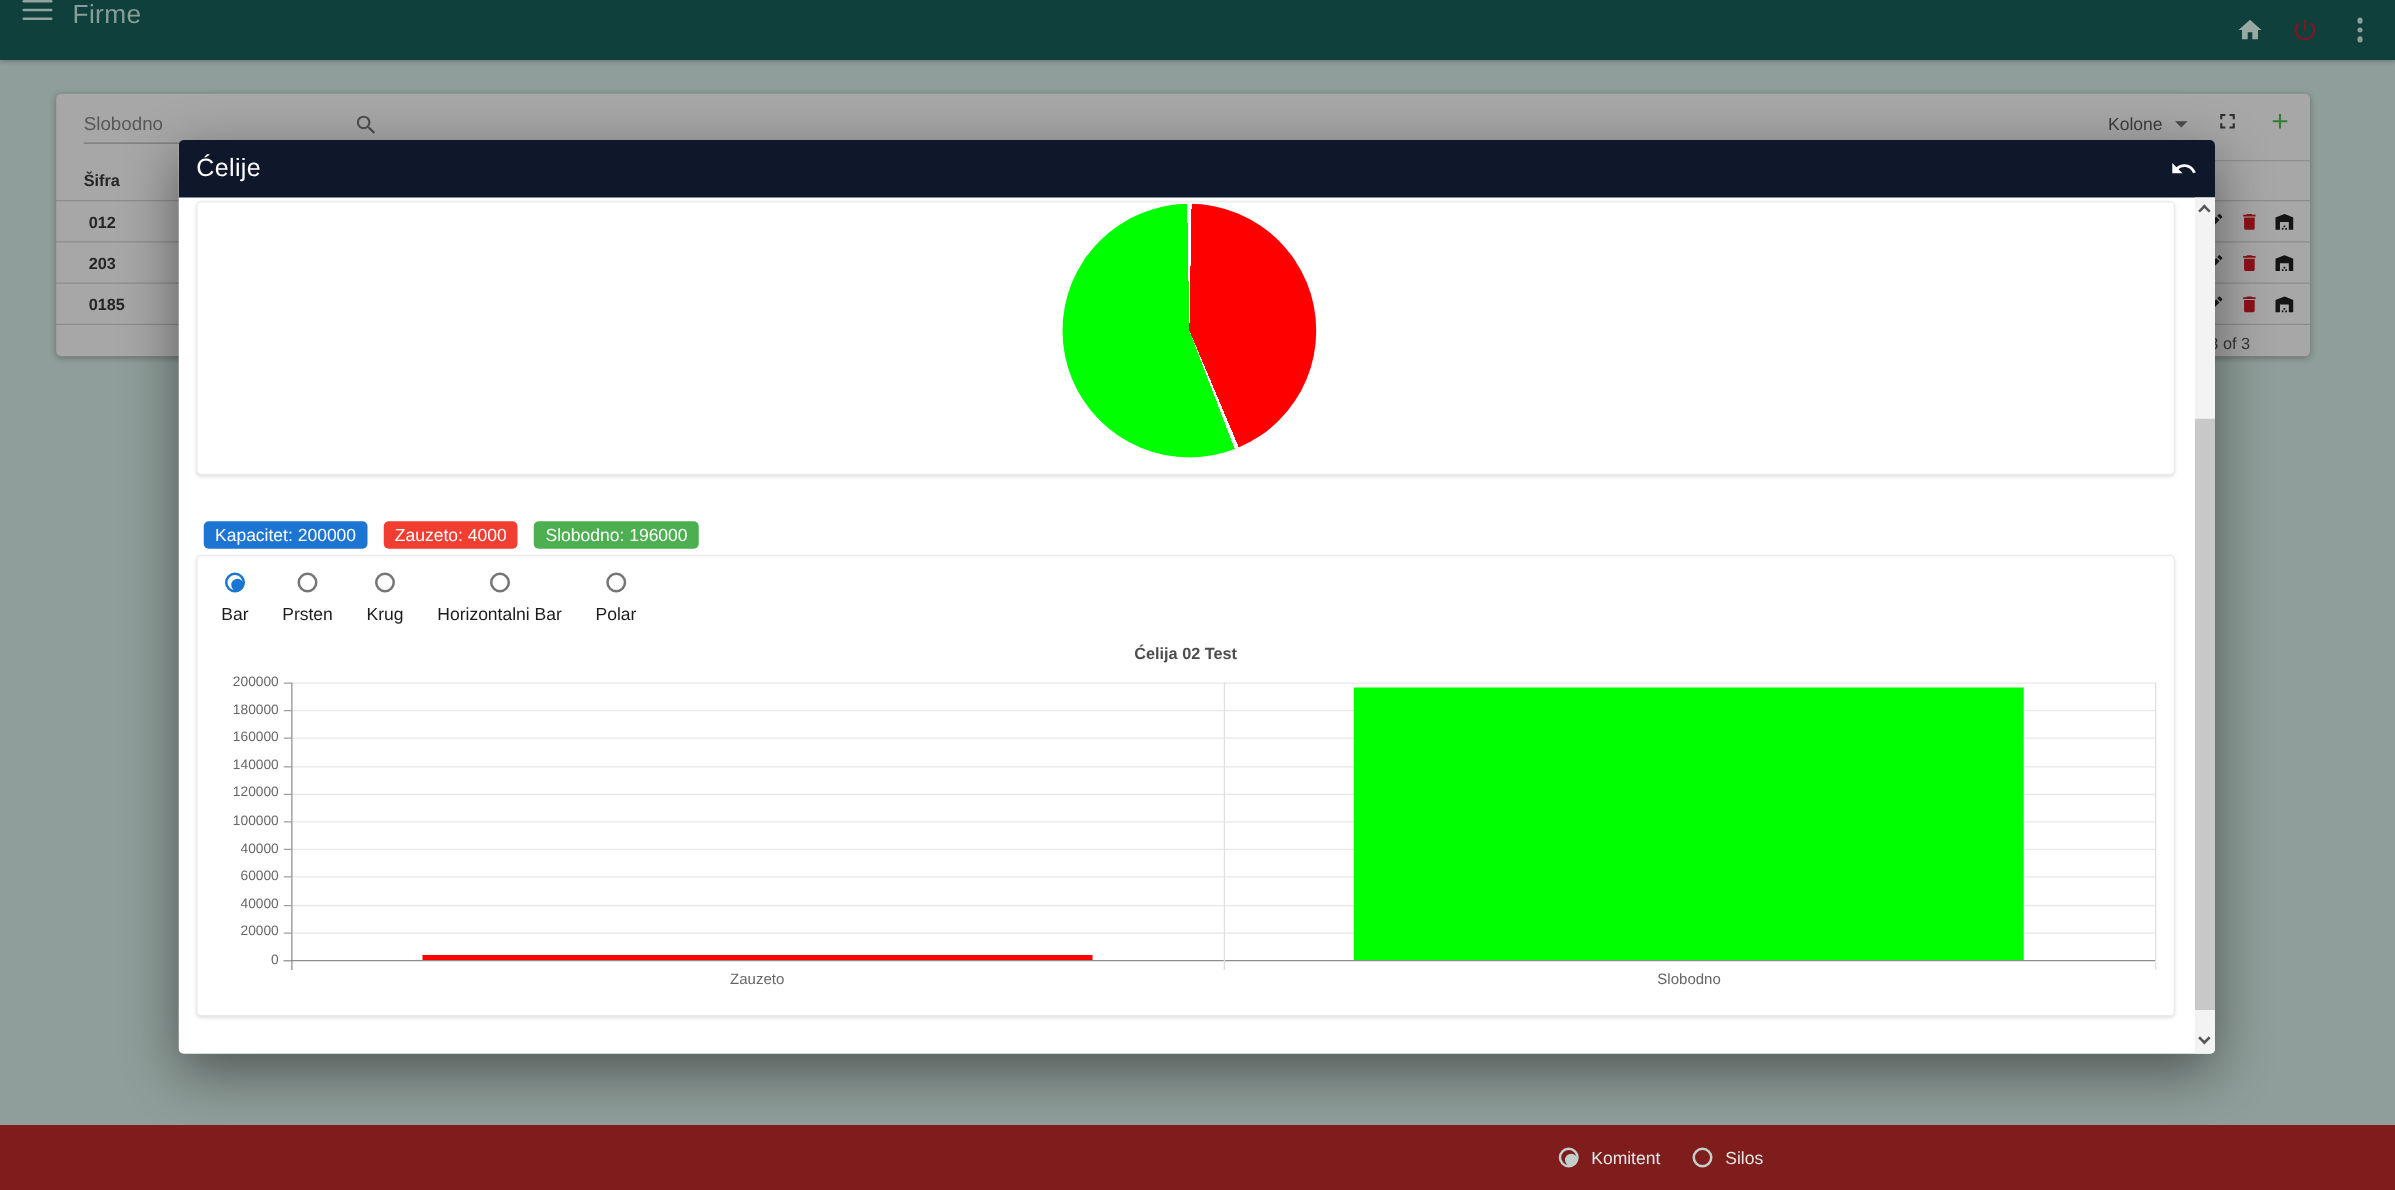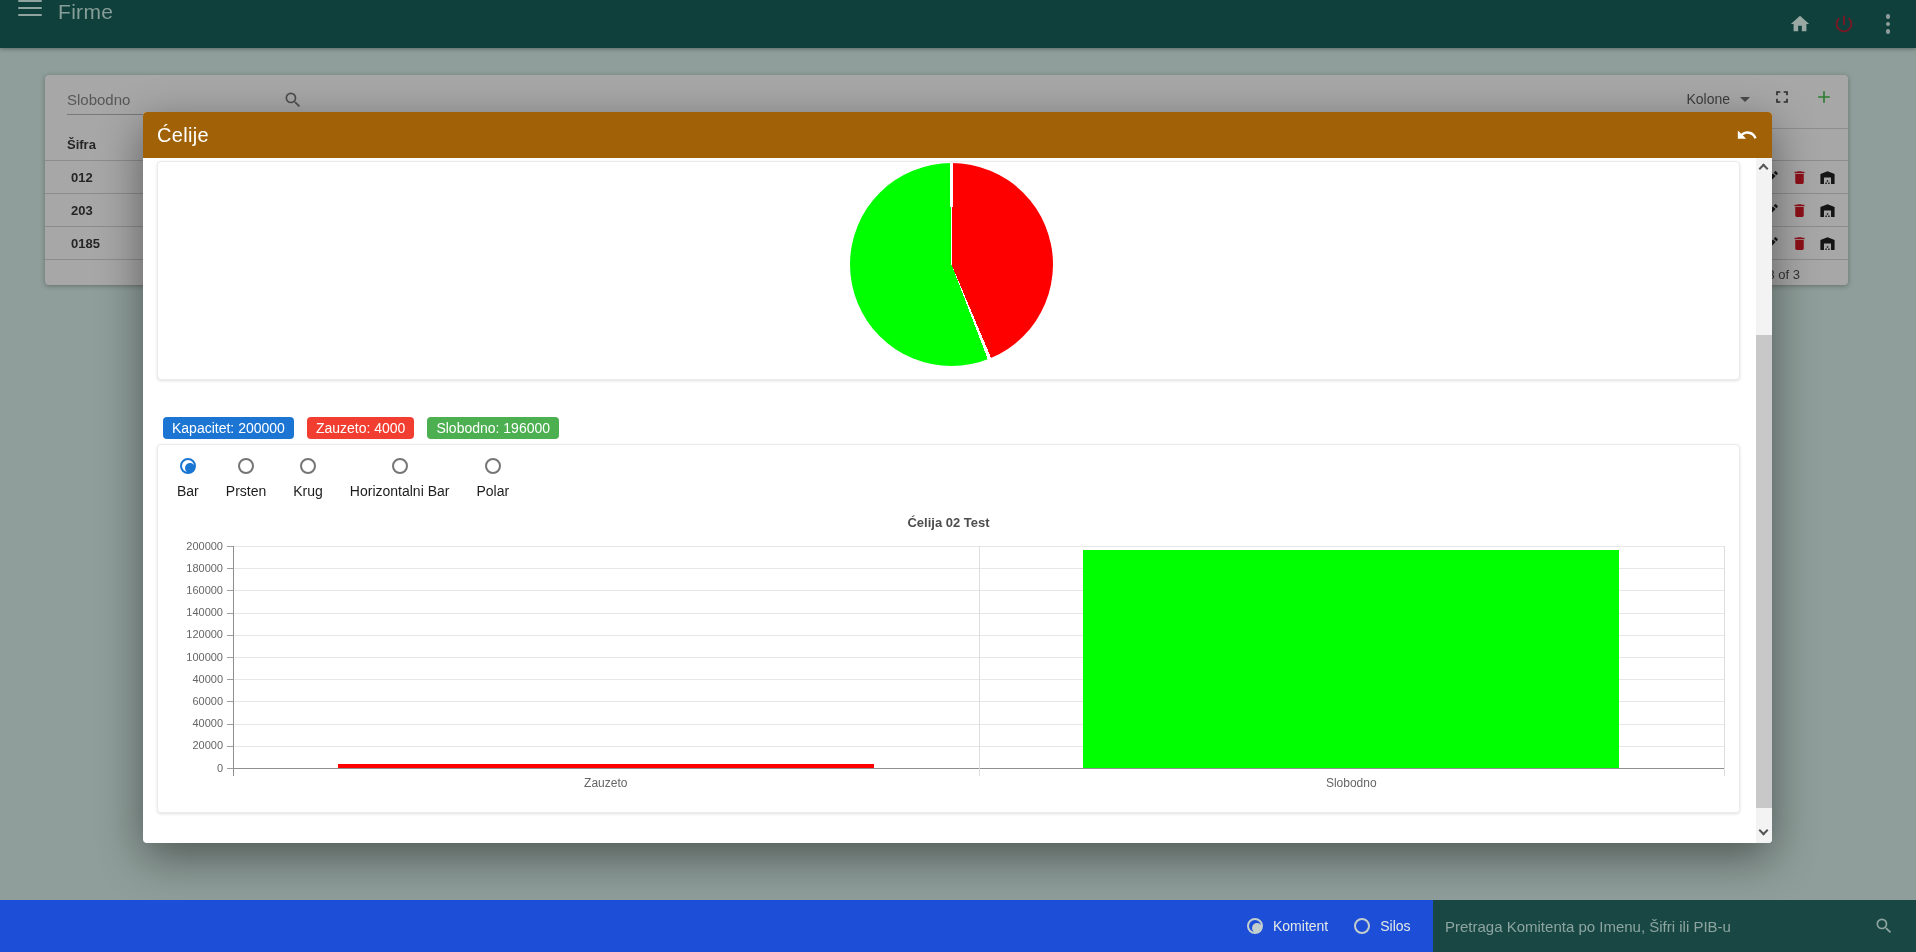--- a/index.html
+++ b/index.html
@@ -38,21 +38,21 @@
   .tcell { padding-left:26px; font-size:13px; font-weight:bold; color:#262626; }
   .tacts { display:flex; align-items:center; gap:11px; padding-right:12px; }
   .ticon { width:17px; height:17px; cursor:pointer; }
   .ticon svg { width:17px; height:17px; display:block; }
   .pager { height:29px; display:flex; align-items:center; justify-content:flex-end; gap:16px; padding-right:48px;
            font-size:13px; color:#333; }
 
   
   #modal { position:absolute; left:143px; top:112px; width:1629px; height:731px; background:#ffffff;
            border-radius:4px; box-shadow:0 14px 45px rgba(0,0,0,.45); z-index:10; overflow:hidden; }
-  .mheader { position:absolute; left:0; top:0; right:0; height:46px; background:#a16207; display:flex; align-items:center; }
+  .mheader { position:absolute; left:0; top:0; right:0; height:46px; background:#0f172a; display:flex; align-items:center; }
   .mtitle { margin-left:14px; font-size:20px; font-weight:500; color:#ffffff; letter-spacing:.3px; }
   .undo-btn { position:absolute; right:14px; top:12px; width:22px; height:22px; cursor:pointer; }
   .undo-btn svg { width:22px; height:22px; fill:#ffffff; }
 
   .chart-card { position:absolute; background:#fff; border:1px solid #ebebeb; border-radius:4px;
                 box-shadow:0 1px 3px rgba(0,0,0,.12); }
   #pie-card { left:14px; top:49px; width:1583px; height:219px; overflow:hidden; }
   #pie { position:absolute; left:692px; top:1px; width:203px; height:203px; border-radius:50%; }
 
   #badges { position:absolute; left:20px; top:305px; display:flex; gap:13px; }
@@ -79,21 +79,21 @@
   .catlab { position:absolute; top:230px; text-align:center; font-size:12px; color:#666; }
 
   
   .msb { position:absolute; right:0; top:46px; bottom:0; width:16px; background:#f3f3f3; }
   .msb-thumb { position:absolute; left:0; top:177px; width:16px; height:473px; background:#c8c8c8; }
   .chev { position:absolute; left:4px; width:7px; height:7px; border-left:2px solid #555; border-bottom:2px solid #555; }
   .chev.up { top:7px; transform:rotate(135deg); }
   .chev.down { bottom:9px; transform:rotate(-45deg); }
 
   
-  #bottombar { position:absolute; left:0; top:900px; width:1916px; height:52px; background:#1d4ed8; z-index:20; }
+  #bottombar { position:absolute; left:0; top:900px; width:1916px; height:52px; background:#7f1d1d; z-index:20; }
   #scope-radios { position:absolute; left:1247px; top:0; height:52px; display:flex; align-items:center; gap:26px; }
   .bradio { display:flex; align-items:center; gap:10px; cursor:pointer; }
   .brcirc { position:relative; width:16px; height:16px; border:2px solid #c2cfcc; border-radius:50%; flex:none; }
   .brcirc.sel::after { content:""; position:absolute; left:3px; top:3px; width:10px; height:10px; border-radius:50%; background:#c2cfcc; }
   .brlabel { font-size:14px; color:#e2e9e7; }
   .bb-search { position:absolute; left:1433px; top:0; right:0; height:52px; background:#194844; display:flex; align-items:center; }
   .bb-search .ph { margin-left:12px; font-size:15px; color:#8da4a0; }
   .bb-search svg { position:absolute; right:22px; top:16px; width:20px; height:20px; fill:#8da4a0; }
 </style>
 </head>
@@ -320,19 +320,13 @@
   <div id="scope-radios">
       <label class="bradio">
         <span class="brcirc sel"></span>
         <span class="brlabel">Komitent</span>
       </label>
       <label class="bradio">
         <span class="brcirc"></span>
         <span class="brlabel">Silos</span>
       </label>
     </div>
-  <div class="bb-search">
-    <span class="ph">Pretraga Komitenta po Imenu, Šifri ili PIB-u</span>
-    <svg viewBox="0 0 24 24">
-        <path d="M15.5 14h-.79l-.28-.27A6.47 6.47 0 0 0 16 9.5 6.5 6.5 0 1 0 9.5 16c1.61 0 3.09-.59 4.23-1.57l.27.28v.79l5 4.99L20.49 19l-4.99-5zm-6 0C7.01 14 5 11.99 5 9.5S7.01 5 9.5 5 14 7.01 14 9.5 11.99 14 9.5 14z"></path>
-      </svg>
-  </div>
 </footer>
 
 </body></html>

